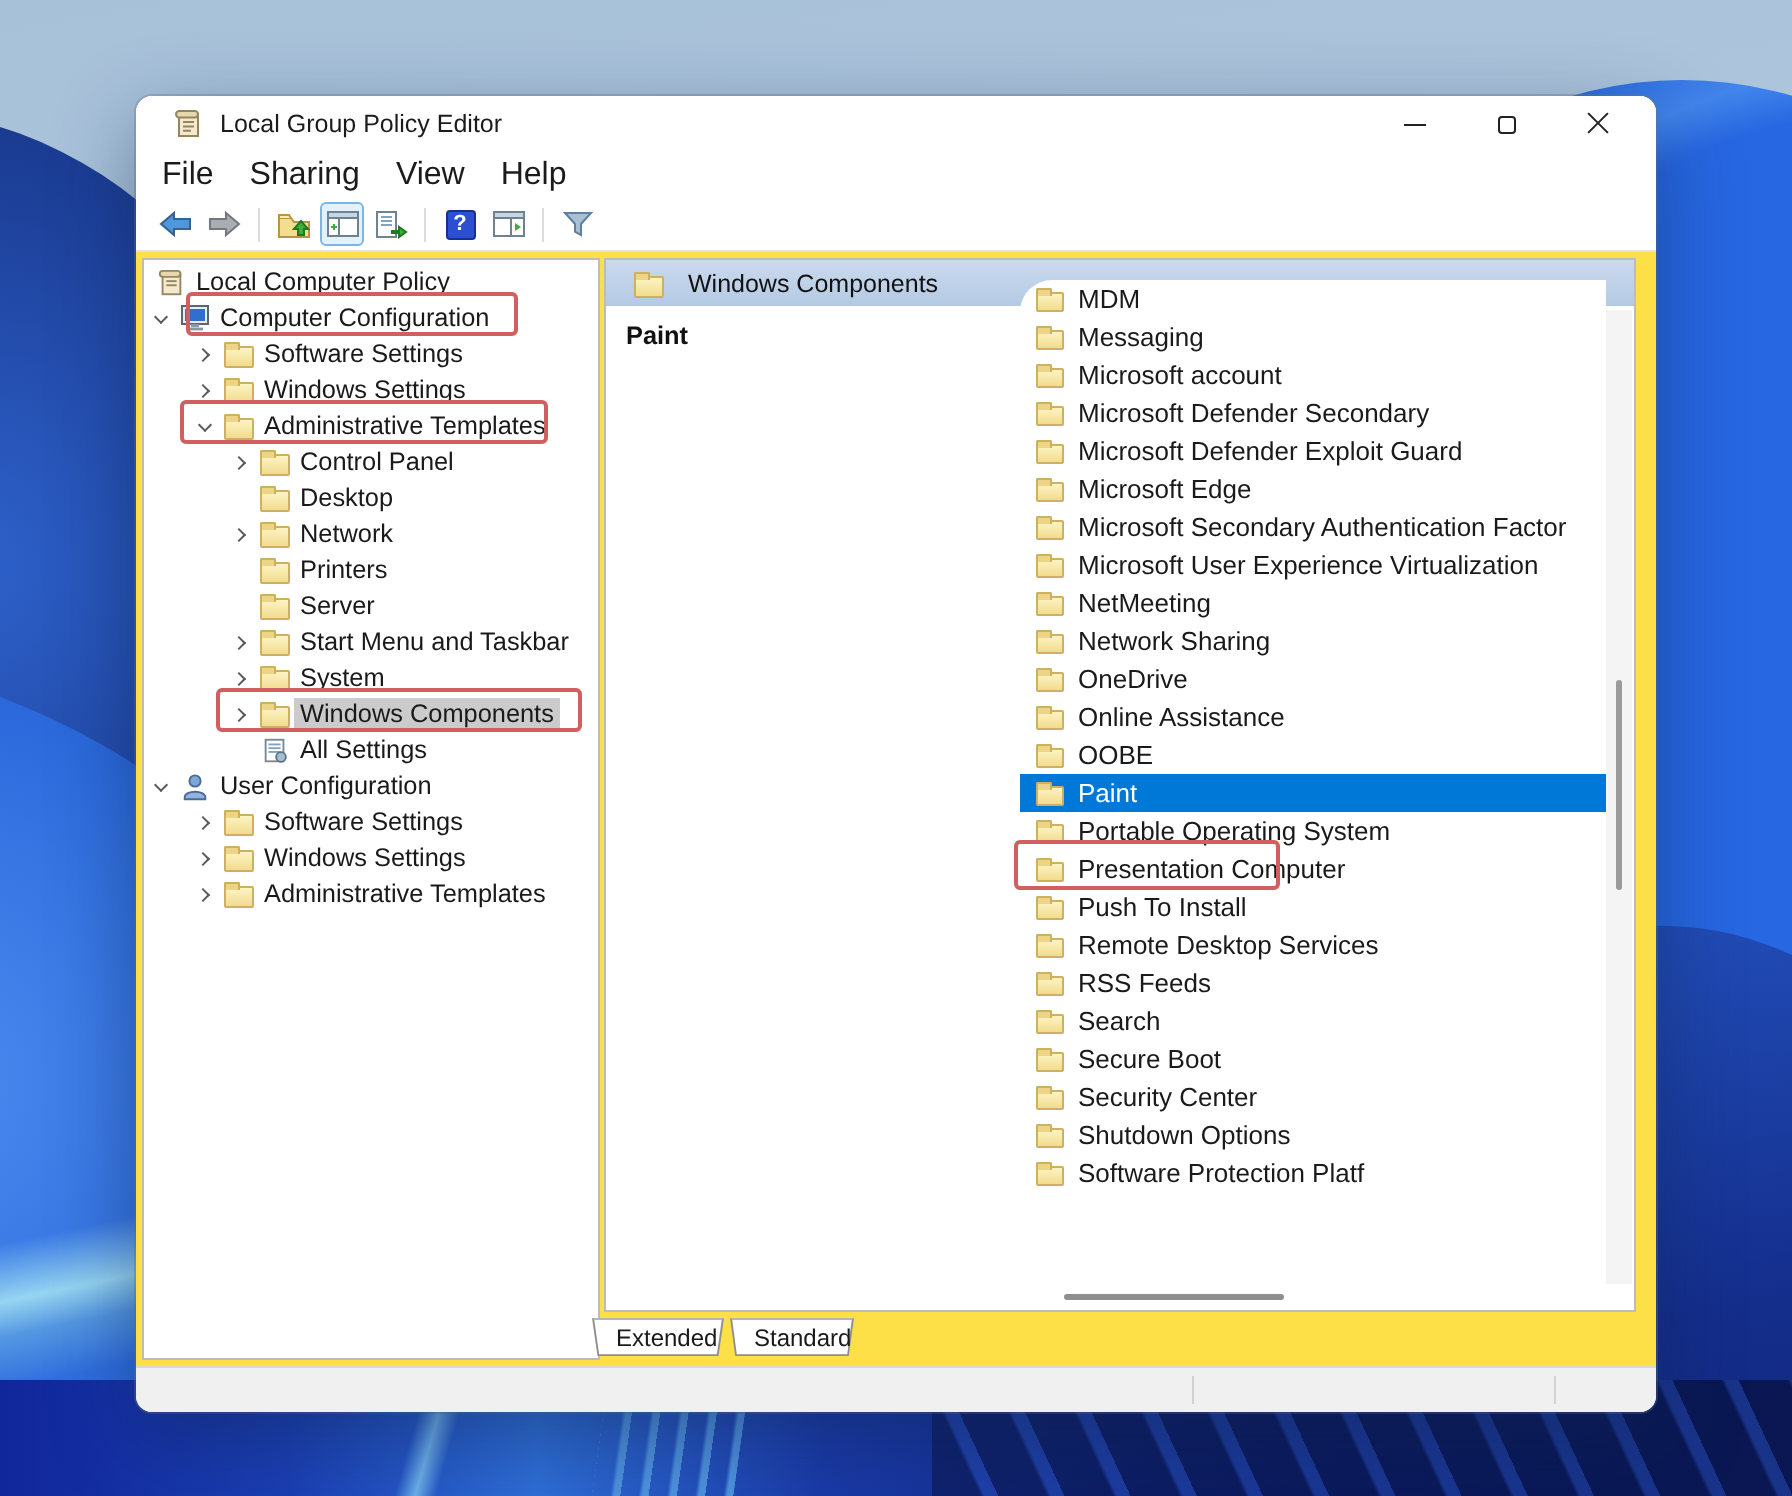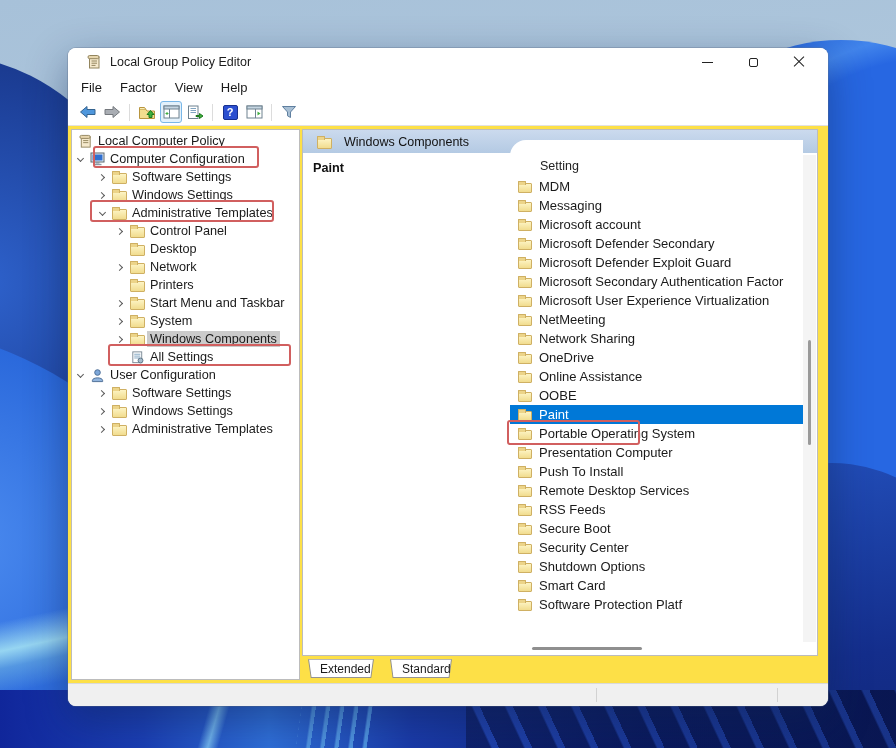--- a/index.html
+++ b/index.html
@@ -37,21 +37,21 @@
   .app-icon{margin-right:8px;display:flex;}
   .title{font-size:12.5px;color:#1b1b1b;}
   .win-controls{position:absolute;right:6px;top:0;height:28px;display:flex;}
   .wbtn{width:46px;height:28px;display:flex;align-items:center;justify-content:center;cursor:default;}
   .glyph-min{width:11px;height:0;border-top:1.3px solid #222;}
   .glyph-max{width:9px;height:9px;border:1.3px solid #222;border-radius:2px;}
   .glyph-close{position:relative;width:12px;height:12px;}
   .glyph-close::before,.glyph-close::after{content:'';position:absolute;left:-1px;top:5px;width:14px;height:0;border-top:1.3px solid #222;}
   .glyph-close::before{transform:rotate(45deg);} .glyph-close::after{transform:rotate(-45deg);}
 
-  .menubar{height:23px;flex:0 0 23px;display:flex;align-items:center;padding-left:4px;font-size:13px;color:#1b1b1b;background:#fff;}
+  .menubar{height:23px;flex:0 0 23px;display:flex;align-items:center;padding-left:4px;font-size:16px;color:#1b1b1b;background:#fff;}
   .menu-item{padding:2px 9px;}
 
   .toolbar{height:27px;flex:0 0 27px;display:flex;align-items:center;padding-left:8px;background:#fff;border-bottom:1px solid #e2e2e2;}
   .tb-sep{width:1px;height:17px;background:#dcdcdc;margin:0 5px;}
   .tbtn{width:22px;height:22px;display:flex;align-items:center;justify-content:center;margin:0 1px;border:1px solid transparent;}
   .tbtn.active{border:1px solid #79b7e8;background:#e3f1fb;border-radius:3px;}
   .help-glyph{width:15px;height:15px;background:#2b4fd0;border:1px solid #16308f;color:#fff;font-size:11px;font-weight:bold;
     display:flex;align-items:center;justify-content:center;border-radius:2px;}
 
   .content{position:relative;flex:1;background:#fde047;}
@@ -86,21 +86,21 @@
   .col-header{height:37px;display:flex;align-items:flex-end;padding:0 0 4px 30px;font-size:12.5px;color:#222;}
   .lrow{height:19px;display:flex;align-items:center;gap:7px;padding-left:8px;font-size:13px;color:#1a1a1a;}
   .lrow .folder{flex:0 0 14px;}
   .lrow.sel{background:#0078d7;color:#fff;}
   .vscroll{position:absolute;right:1px;top:25px;bottom:13px;width:13px;background:#f4f4f4;}
   .vthumb{position:absolute;left:5px;width:3px;top:185px;height:105px;background:#9a9a9a;border-radius:2px;}
   .hscroll{position:absolute;left:207px;right:14px;bottom:2px;height:9px;background:#fff;}
   .hthumb{position:absolute;left:22px;top:3px;width:110px;height:3px;background:#8f8f8f;border-radius:2px;}
 
   
-  .tabs{position:absolute;left:240px;top:533px;height:21px;display:flex;gap:16px;}
+  .tabs{position:absolute;left:228px;top:533px;height:21px;display:flex;gap:3px;}
   .tab{position:relative;height:21px;}
   .tab-shape{position:absolute;inset:0;background:#fff;border:1px solid #8f8f8f;border-top:1px solid #b5b5b5;
     transform:perspective(40px) rotateX(-10deg);transform-origin:top center;}
   .tab-label{position:relative;display:block;padding:3px 12px 0;font-size:12px;color:#1a1a1a;}
   .statusbar{height:23px;flex:0 0 23px;background:#f0f0f0;border-top:1px solid #d9d9d9;position:relative;}
   .sb-sep{position:absolute;top:4px;bottom:4px;width:1px;background:#d2d2d2;}
 
   svg{display:block;}
 </style>
 </head>
@@ -139,21 +139,21 @@
             <span class="glyph-max"></span>
           </span>
         <span class="wbtn">
             <span class="glyph-close"></span>
           </span>
       </span>
     </div>
 
     <div class="menubar">
       <span class="menu-item">File</span>
-      <span class="menu-item">Factor</span>
+      <span class="menu-item">Sharing</span>
       <span class="menu-item">View</span>
       <span class="menu-item">Help</span>
     </div>
 
     <div class="toolbar">
       <span class="tbtn">
         <svg width="18" height="14" viewBox="0 0 18 14">
             <path d="M8 1.5 V4.5 H16 V9.5 H8 V12.5 L1.5 7 Z" fill="#4f97dc" stroke="#34638f"></path>
           </svg>
       </span>
@@ -291,20 +291,27 @@
           <span class="tlabel">Network</span>
         </div>
         <div class="trow d3">
           <span class="chev"></span>
           <span class="ticon">
               <span class="folder"></span>
             </span>
           <span class="tlabel">Printers</span>
         </div>
         <div class="trow d3">
+          <span class="chev"></span>
+          <span class="ticon">
+              <span class="folder"></span>
+            </span>
+          <span class="tlabel">Server</span>
+        </div>
+        <div class="trow d3">
           <span class="chev c">
               <i></i>
             </span>
           <span class="ticon">
               <span class="folder"></span>
             </span>
           <span class="tlabel">Start Menu and Taskbar</span>
         </div>
         <div class="trow d3">
           <span class="chev c">
@@ -383,21 +390,20 @@
       </div>
 
       <div class="right-pane">
         <div class="band">
           <span class="folder"></span>
           <span>Windows Components</span>
         </div>
         <div class="desc-title">Paint</div>
 
         <div class="list">
-          <div class="col-header">Setting</div>
 
           <div class="lrow">
               <span class="folder small"></span>
               <span>MDM</span>
             </div>
           <div class="lrow">
               <span class="folder small"></span>
               <span>Messaging</span>
             </div>
           <div class="lrow">
@@ -407,20 +413,24 @@
           <div class="lrow">
               <span class="folder small"></span>
               <span>Microsoft Defender Secondary</span>
             </div>
           <div class="lrow">
               <span class="folder small"></span>
               <span>Microsoft Defender Exploit Guard</span>
             </div>
           <div class="lrow">
               <span class="folder small"></span>
+              <span>Microsoft Edge</span>
+            </div>
+          <div class="lrow">
+              <span class="folder small"></span>
               <span>Microsoft Secondary Authentication Factor</span>
             </div>
           <div class="lrow">
               <span class="folder small"></span>
               <span>Microsoft User Experience Virtualization</span>
             </div>
           <div class="lrow">
               <span class="folder small"></span>
               <span>NetMeeting</span>
             </div>
@@ -459,33 +469,33 @@
           <div class="lrow">
               <span class="folder small"></span>
               <span>Remote Desktop Services</span>
             </div>
           <div class="lrow">
               <span class="folder small"></span>
               <span>RSS Feeds</span>
             </div>
           <div class="lrow">
               <span class="folder small"></span>
+              <span>Search</span>
+            </div>
+          <div class="lrow">
+              <span class="folder small"></span>
               <span>Secure Boot</span>
             </div>
           <div class="lrow">
               <span class="folder small"></span>
               <span>Security Center</span>
             </div>
           <div class="lrow">
               <span class="folder small"></span>
               <span>Shutdown Options</span>
-            </div>
-          <div class="lrow">
-              <span class="folder small"></span>
-              <span>Smart Card</span>
             </div>
           <div class="lrow">
               <span class="folder small"></span>
               <span>Software Protection Platf</span>
             </div>
         </div>
 
         <div class="redbox" style="left:204px;top:290px;width:133px;height:25px;"></div>
 
         <div class="vscroll">

